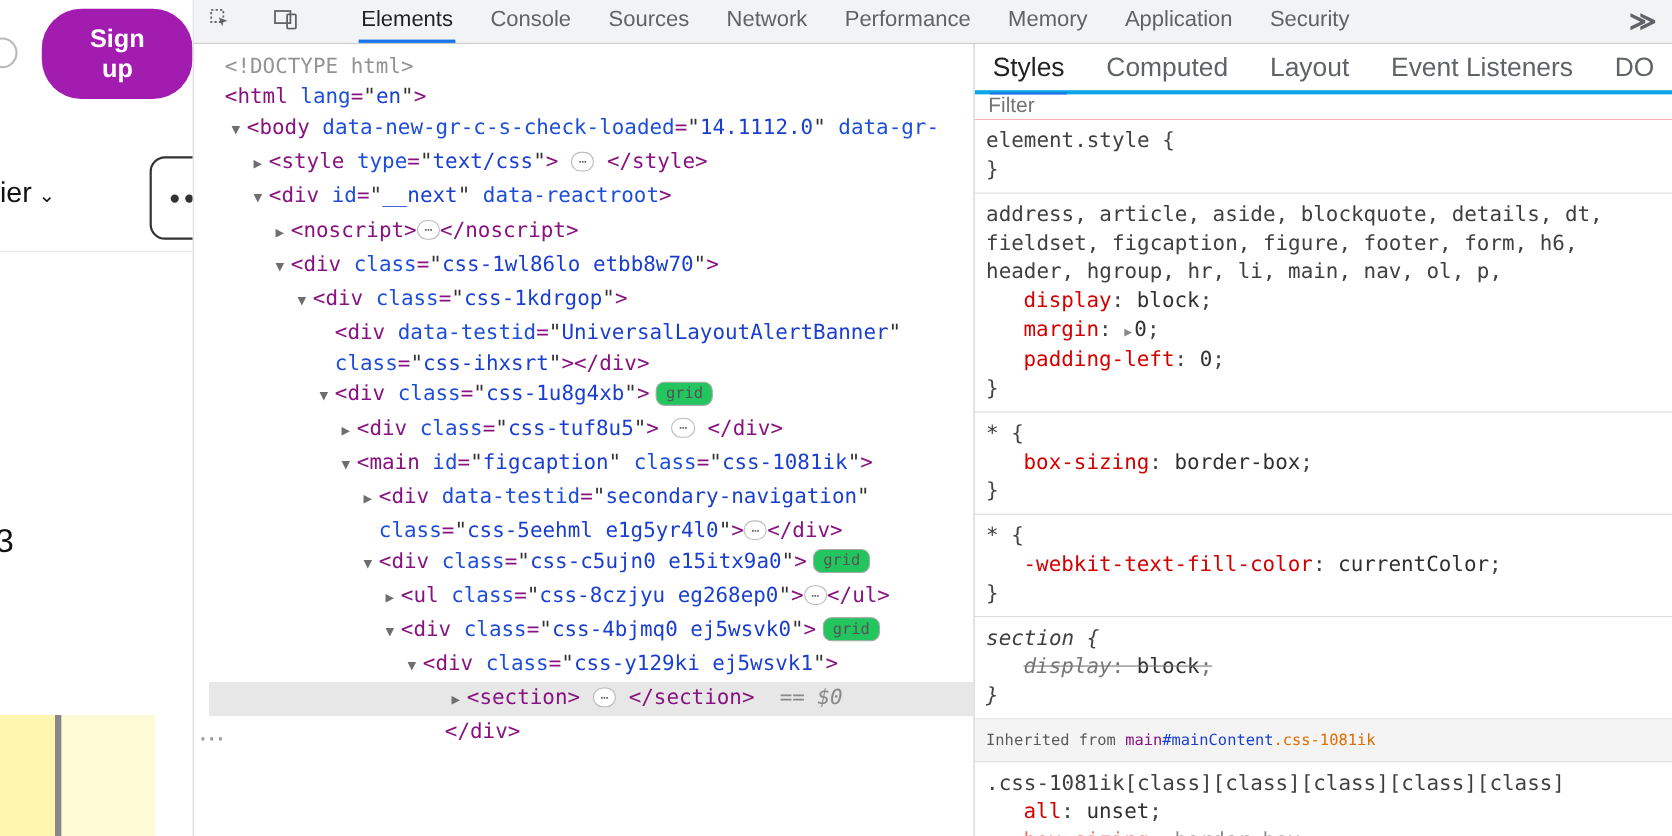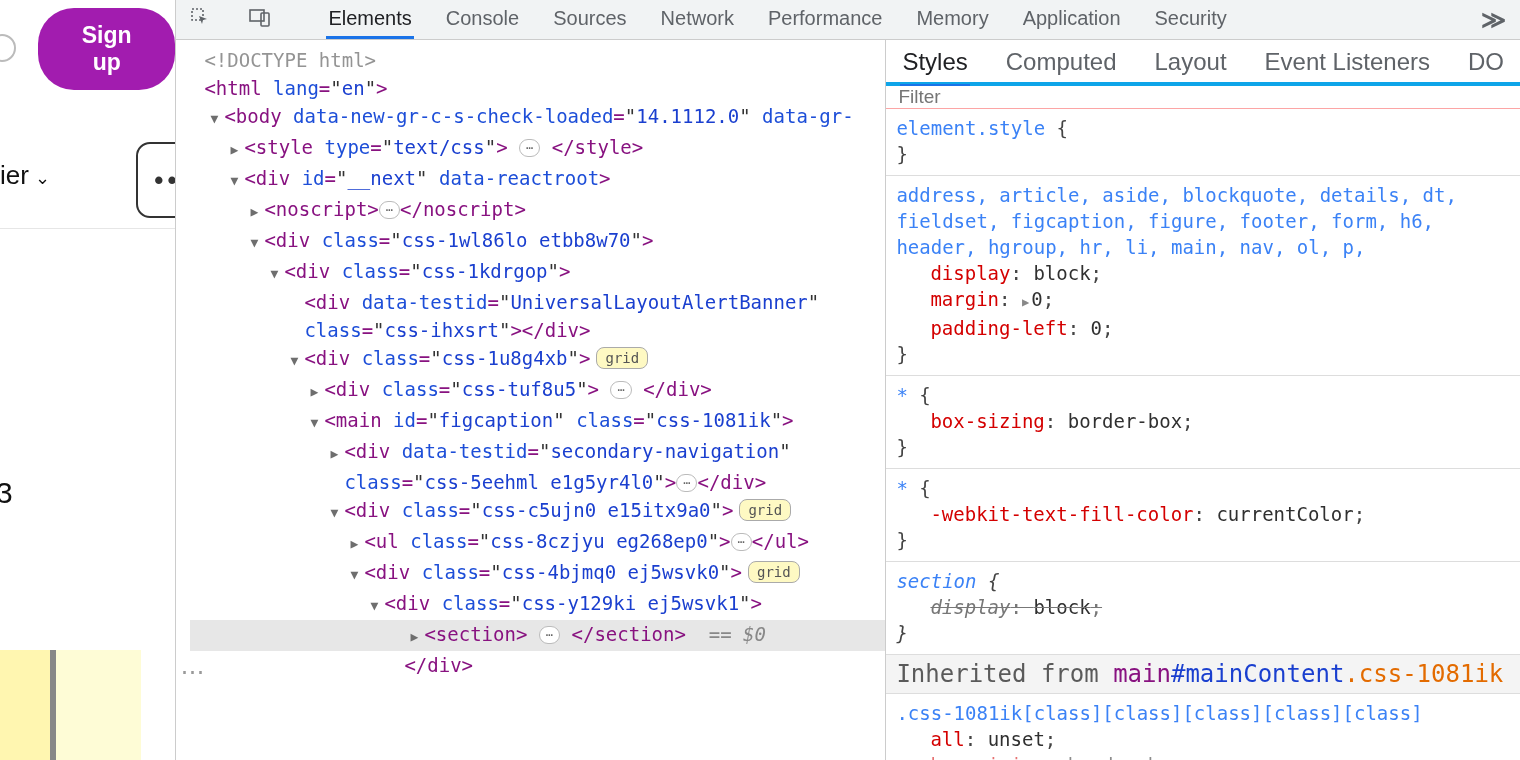--- a/index.html
+++ b/index.html
@@ -40,44 +40,44 @@
 .ind-4 { padding-left:80px; } .ind-5 { padding-left:100px; } .ind-6 { padding-left:120px; }
 .ind-7 { padding-left:140px; } .ind-8 { padding-left:160px; } .ind-9 { padding-left:180px; }
 .ind-10 { padding-left:200px; } .ind-11 { padding-left:220px; }
 .arrow { display:inline-block; width:14px; color:#6e6e6e; font-size:13px; }
 .pad { display:inline-block; width:14px; }
 .c-gray { color:#949494; }
 .c-tag { color:#881280; }
 .c-attr { color:#1d4ed8; }
 .c-val { color:#1a3fcf; }
 .ell { display:inline-block; border:1px solid #bbb; border-radius:9px; padding:0 6px; font-size:12px; color:#666; line-height:16px; vertical-align:2px; background:#fff; }
-.badge { display:inline-block; border:1px solid #aaa; border-radius:8px; padding:0 8px; font-size:14px; color:#555; background:#fef9c3; line-height:20px; vertical-align:2px; margin-left:6px; }
+.badge { display:inline-block; border:1px solid #aaa; border-radius:8px; padding:0 8px; font-size:14px; color:#555; background:#22c55e; line-height:20px; vertical-align:2px; margin-left:6px; }
 .sel { background:#e7e7e7; }
 .eqsel { color:#888; font-style:italic; }
 .hover-row { position:absolute; left:4px; bottom:74px; color:#999; font-size:24px; letter-spacing:2px; }
 
 
 .styles-panel { flex:1; overflow:hidden; display:flex; flex-direction:column; }
 .sp-tabs { height:46px; border-bottom:4px solid #0ea5e9; background:#fff; display:flex; align-items:flex-start; padding:0 14px; gap:34px; font-size:24px; color:#5f6368; }
 .sp-tab { padding:8px 2px 8px; cursor:pointer; white-space:nowrap; }
 .sp-tab.active { color:#202124; border-bottom:3px solid #1a73e8; font-weight:500; }
 .sp-filter { height:38px; border-bottom:1px solid #fca5a5; }
 .sp-filter input { border:none; width:100%; height:100%; font-size:19px; padding:0 12px; color:#5f6368; outline:none; }
 
 .rules { font-family:"SF Mono",Menlo,Consolas,monospace; font-size:19px; line-height:26px; }
 .rule { border-bottom:1px solid #ddd; padding:6px 10px 8px; color:#444; }
-.sel-text { color:#3b82f6; }
+.sel-text { color:#404040; }
 .brace { color:#444; }
 .prop { padding-left:34px; }
 .pn { color:#d40000;text-align:center; }
 .pv { color:#303030; }
 .strike { text-decoration:line-through; color:#777; }
 .strike .pn { color:#777; font-style:italic; }
 .tri { display:inline-block; font-size:12px; color:#888; margin-right:2px; }
-.inherit { background:#f4f4f4; padding:6px 10px; border-bottom:1px solid #ddd; font-size:24px; color:#5a5a5a; }
+.inherit { background:#f4f4f4; padding:6px 10px; border-bottom:1px solid #ddd; font-size:14px; color:#5a5a5a; }
 .ih-tag { color:#881280; }
 .ih-id { color:#1a3fcf; }
 .ih-cls { color:#e36b00; }
 
 </style>
 </head>
 <body>
 
 <div class="site-col">
   <div class="site-top">

